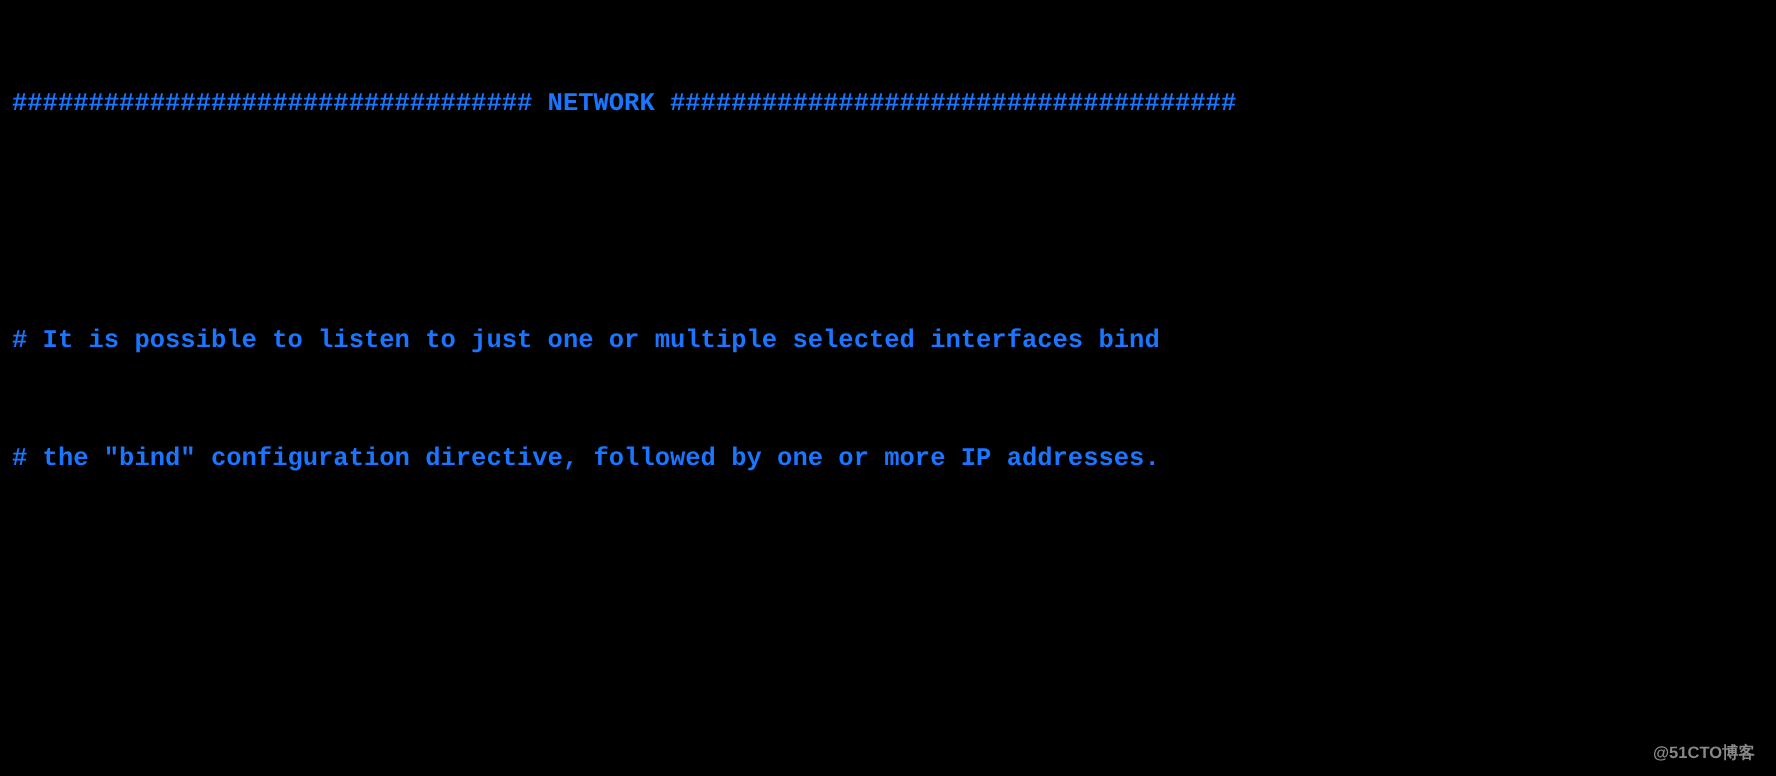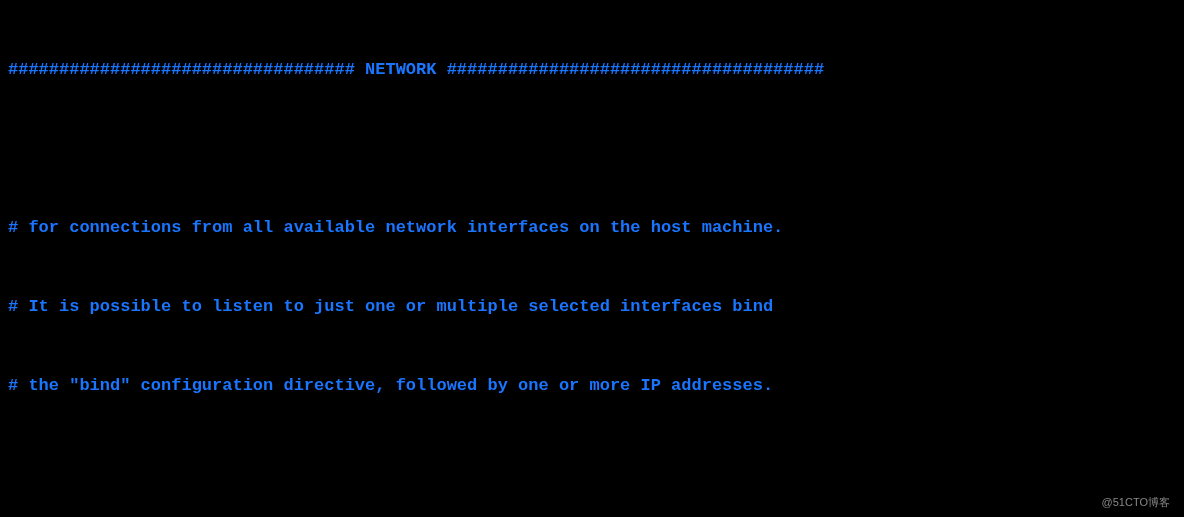--- a/index.html
+++ b/index.html
@@ -26,30 +26,29 @@
     .line {
       display: block;
     }
     .watermark {
       position: absolute;
       bottom: 6px;
       right: 14px;
       color: #888888;
       font-size: 11px;
       font-family: sans-serif;
-      font-weight: normal;
+      font-weight: bold;
     }
   </style>
 </head>
 <body>
 
 <div class="terminal">
   <span class="line">################################## NETWORK #####################################</span>
   <span class="line"> </span>
-  <span class="line"># for connections from all available network interfaces on the host machine.</span>
   <span class="line"># It is possible to listen to just one or multiple selected interfaces bind</span>
   <span class="line"># the "bind" configuration directive, followed by one or more IP addresses.</span>
   
   
   
   
   
   
   
   

